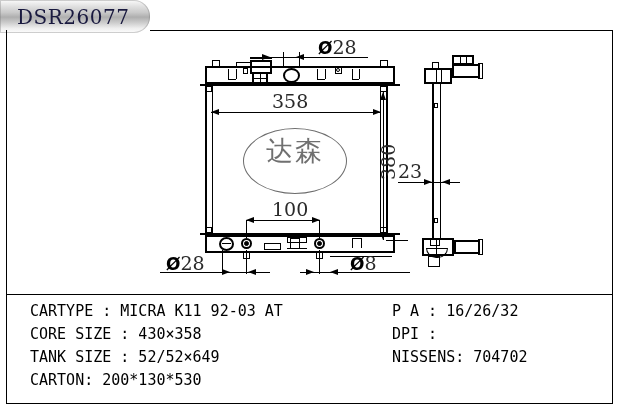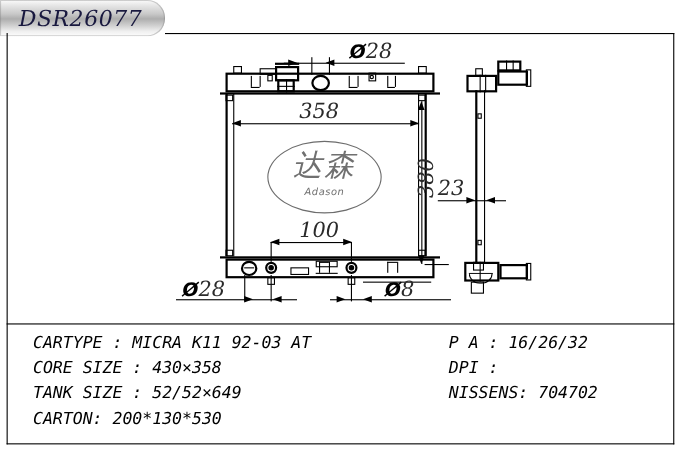--- a/index.html
+++ b/index.html
@@ -1,18 +1,18 @@
 <!DOCTYPE html>
 <html><head>
 <meta charset="utf-8">
 <style>
   html,body{margin:0;padding:0;background:#ffffff;}
   body{width:619px;height:408px;overflow:hidden;
        font-family:"DejaVu Sans Mono","Liberation Mono",monospace;}
-  #root{position:relative;width:619px;height:408px;background:#fff;font-style:italic;}
+  #root{position:relative;width:619px;height:408px;background:#fff;}
 
   
   .title-tab{position:absolute;left:0;top:0;width:150px;height:33px;
     border-top-right-radius:16px;border-bottom-right-radius:16px;
     background:linear-gradient(180deg,#fbfbfb 0%,#e2e2e2 18%,#c9c9c9 38%,
               #aeaeae 52%,#cfcfcf 70%,#efefef 86%,#fdfdfd 100%);
     box-shadow:inset 0 0 0 1px rgba(120,120,120,.35);}
   .title-tab span{position:absolute;left:17px;top:5px;
     font-family:"DejaVu Serif","Liberation Serif",serif;
     font-size:20px;letter-spacing:.5px;color:#19193f;}
@@ -57,21 +57,21 @@
     font-family:"DejaVu Sans","Liberation Sans",sans-serif;font-size:27px;
     color:#707070;letter-spacing:2px;line-height:30px;}
   .logo .en{position:absolute;left:0;top:42px;width:104px;text-align:center;
     font-family:"DejaVu Sans","Liberation Sans",sans-serif;font-size:9px;
     color:#6f6f6f;letter-spacing:.5px;}
 
   
   .info{position:absolute;left:0;top:300px;width:619px;height:104px;}
   .info .col{position:absolute;top:0;}
   .info .colL{left:30px;}
-  .info .colR{left:408px;}
+  .info .colR{left:392px;}
   .info .row{height:23px;line-height:23px;white-space:nowrap;
     font-family:"DejaVu Sans Mono","Liberation Mono",monospace;
     font-size:15px;color:#000;letter-spacing:0px;}
 </style>
 </head>
 <body>
 
 <div id="root">
 
   <div class="title-tab">
@@ -153,21 +153,20 @@
 
     <div class="v" style="left:352px;top:238px;height:10px;"></div>
     <div class="h" style="left:352px;top:238px;width:9px;"></div>
     <div class="v" style="left:361px;top:238px;height:10px;"></div>
 
     <div class="h" style="left:330px;top:256px;width:62px;"></div>
 
     <div class="logo">
       <div class="ell"></div>
       <div class="cn">达森</div>
-      <div class="en">Adason</div>
     </div>
   </div>
 
   <div>
 
     <div class="h" style="left:258px;top:57px;width:110px;"></div>
     <div class="ar ar-r" style="left:262px;top:54px;"></div>
     <div class="ar ar-l" style="left:296px;top:54px;"></div>
     <div class="v" style="left:283px;top:52px;height:16px;"></div>
     <div class="v" style="left:299px;top:52px;height:16px;"></div>

